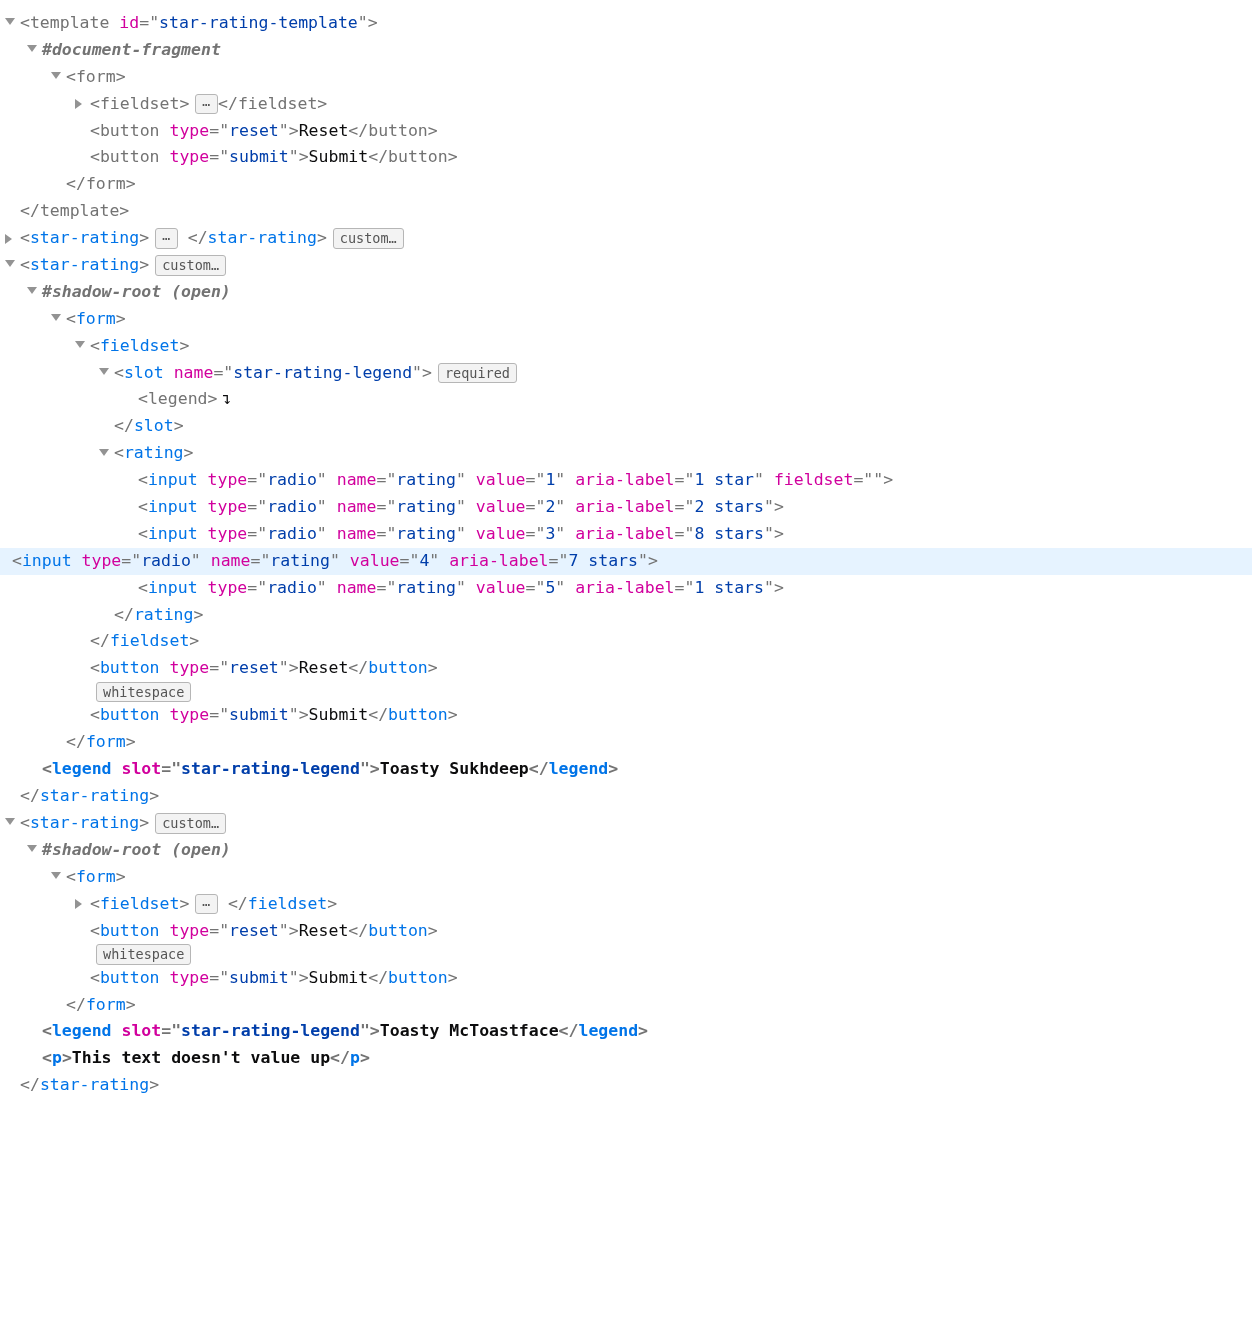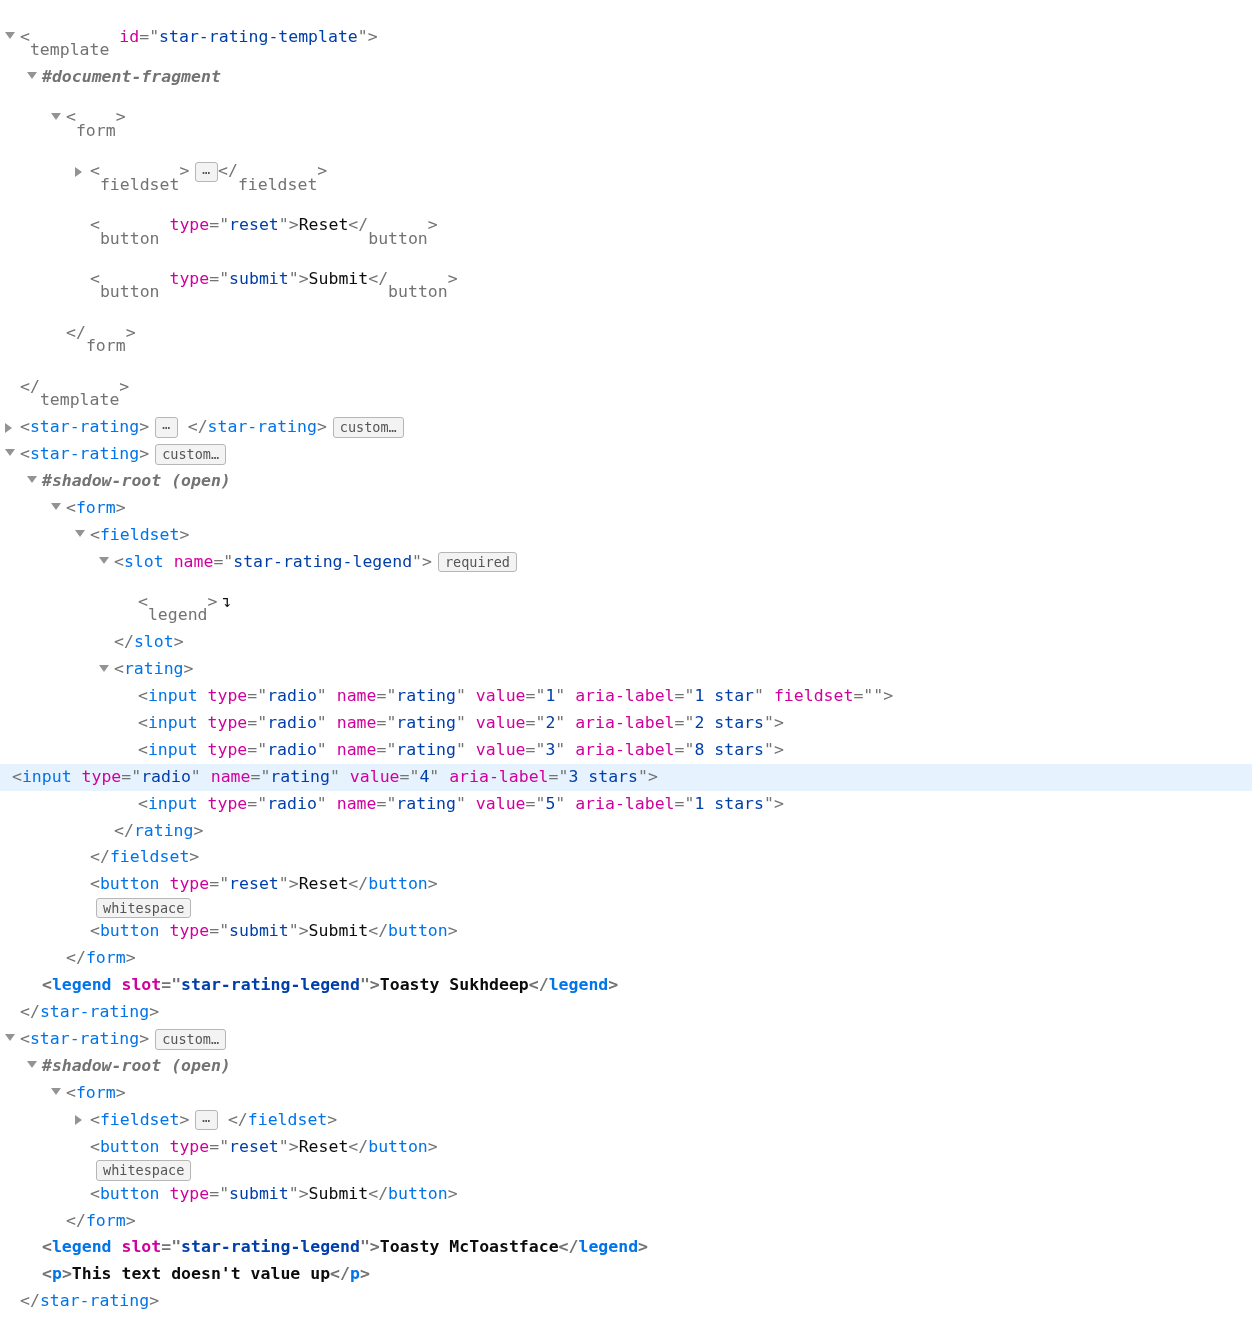--- a/index.html
+++ b/index.html
@@ -34,21 +34,21 @@
   .indent-5  { padding-left: 126px; }
   .tw { position: relative; }
   .tw::before {
     content:''; position:absolute; left:-15px; top:50%; margin-top:-5px;
     width:0; height:0;
   }
   .tw.open::before  { border-left:5px solid transparent; border-right:5px solid transparent; border-top:7px solid var(--arrow); }
   .tw.closed::before{ border-top:5px solid transparent; border-bottom:5px solid transparent; border-left:7px solid var(--arrow); }
   .pn { color: var(--text-gray); }
   .tg-blue { color: var(--tag-blue); }
-  .tg-gray { color: var(--text-gray); margin-top: 27px; }
+  .tg-gray { color: var(--text-gray); }
   .an { color: var(--attr-name); }
   .av { color: var(--attr-val); }
   .tx { color: var(--text-default); }
   .df { color: var(--text-gray); font-style: italic; }
   .badge {
     display:inline-block; padding:1px 6px; margin-left:6px;
     border:1px solid var(--badge-border); background:var(--badge-bg);
     border-radius:3px; font-size:13.5px; color:#555; line-height:1.2;
     font-family: Menlo, ui-monospace, monospace;
   }
@@ -282,21 +282,21 @@
       <span class="av">rating</span>
       <span class="pn">"</span>
       <span>&nbsp;</span>
       <span class="an">value</span>
       <span class="pn">="</span>
       <span class="av">4</span>
       <span class="pn">"</span>
       <span>&nbsp;</span>
       <span class="an">aria-label</span>
       <span class="pn">="</span>
-      <span class="av">3 stars</span>
+      <span class="av">7 stars</span>
       <span class="pn">"</span>
       <span class="pn">&gt;</span>
     </div>
     <div class="row indent-5">
       <span class="pn">&lt;</span>
       <span class="tg-blue">input</span>
       <span>&nbsp;</span>
       <span class="an">type</span>
       <span class="pn">="</span>
       <span class="av">radio</span>

